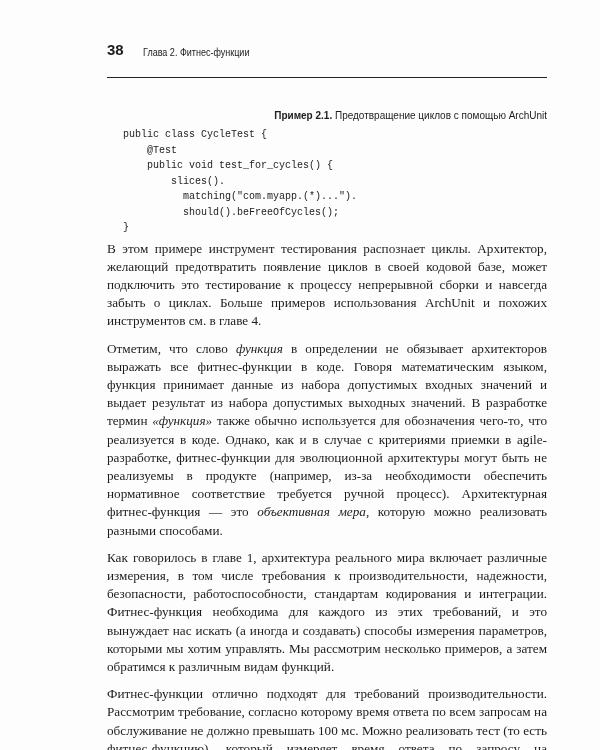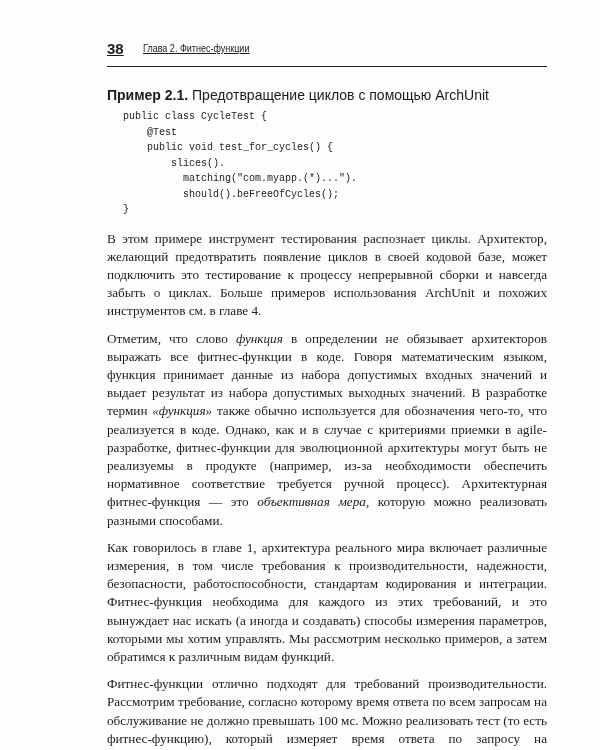--- a/index.html
+++ b/index.html
@@ -2,27 +2,27 @@
 <html><head>
 <meta charset="utf-8">
 <style>
   html, body { margin: 0; padding: 0; }
   body {
     width: 600px; height: 750px; background: #fdfdfd; position: relative; overflow: hidden;
     color: #1c1c1c;
   }
   .page { position: absolute; left: 107px; top: 38px; width: 440px; }
   .running-head {
-    display: flex; align-items: center; border-bottom: 1.5px solid #222;
-    padding-bottom: 8px; height: 20px; text-decoration: underline;
+    display: flex; align-items: flex-end; border-bottom: 1.5px solid #222;
+    padding-bottom: 19px; height: 20px;
   }
   .page-num { font-family: "Liberation Sans", sans-serif; font-weight: bold; font-size: 15px; width: 36px; }
   .chapter { font-family: "Liberation Sans", sans-serif; font-size: 11px; transform: scaleX(0.82); transform-origin: left; white-space: nowrap; }
   .example-title {
-    margin-top: 20px; font-family: "Liberation Sans", sans-serif; font-size: 14px;
+    margin-top: 32px; font-family: "Liberation Sans", sans-serif; font-size: 10px; text-align: right;
   }
   .example-title b { font-weight: bold; }
   pre.code {
     margin: 6px 0 0 16px; font-family: "Liberation Mono", monospace; font-size: 10px;
     line-height: 15.5px; color: #222;
   }
   .para {
     font-family: "Liberation Serif", serif; font-size: 13.2px; line-height: 18.2px;
     text-align: justify; margin: 0;
   }
@@ -42,17 +42,17 @@
     <span>Предотвращение циклов с помощью ArchUnit</span>
   </div>
   <pre class="code">public class CycleTest {
     @Test
     public void test_for_cycles() {
         slices().
           matching("com.myapp.(*)...").
           should().beFreeOfCycles();
 }</pre>
 
-  <p class="para" style="margin-top:12px">В этом примере инструмент тестирования распознает циклы. Архитектор, желающий предотвратить появление циклов в своей кодовой базе, может подключить это тестирование к процессу непрерывной сборки и навсегда забыть о циклах. Больше примеров использования ArchUnit и похожих инструментов см. в главе 4.</p>
+  <p class="para" style="margin-top:4px">В этом примере инструмент тестирования распознает циклы. Архитектор, желающий предотвратить появление циклов в своей кодовой базе, может подключить это тестирование к процессу непрерывной сборки и навсегда забыть о циклах. Больше примеров использования ArchUnit и похожих инструментов см. в главе 4.</p>
   <p class="para" style="margin-top:9px"><span>Отметим, что слово </span><em>функция</em><span> в определении не обязывает архитекторов выражать все фитнес-функции в коде. Говоря математическим языком, функция принимает данные из набора допустимых входных значений и выдает результат из набора допустимых выходных значений. В разработке термин </span><em>«функция»</em><span> также обычно используется для обозначения чего-то, что реализуется в коде. Однако, как и в случае с критериями приемки в agile-разработке, фитнес-функции для эволюционной архитектуры могут быть не реализуемы в продукте (например, из-за необходимости обеспечить нормативное соответствие требуется ручной процесс). Архитектурная фитнес-функция — это </span><em>объективная мера</em><span>, которую можно реализовать разными способами.</span></p>
   <p class="para" style="margin-top:9px">Как говорилось в главе 1, архитектура реального мира включает различные измерения, в том числе требования к производительности, надежности, безопасности, работоспособности, стандартам кодирования и интеграции. Фитнес-функция необходима для каждого из этих требований, и это вынуждает нас искать (а иногда и создавать) способы измерения параметров, которыми мы хотим управлять. Мы рассмотрим несколько примеров, а затем обратимся к различным видам функций.</p>
   <p class="para" style="margin-top:9px">Фитнес-функции отлично подходят для требований производительности. Рассмотрим требование, согласно которому время ответа по всем запросам на обслуживание не должно превышать 100 мс. Можно реализовать тест (то есть фитнес-функцию), который измеряет время ответа по запросу на обслуживание и завершается ошибкой, если результат превышает 100 мс. Для этого в набор тестов для каждого нового сервиса необходимо добавить соответствующий тест производительности (подробнее о запуске фитнес-функций вы узнаете</p>
 </div>
 
 </body></html>

